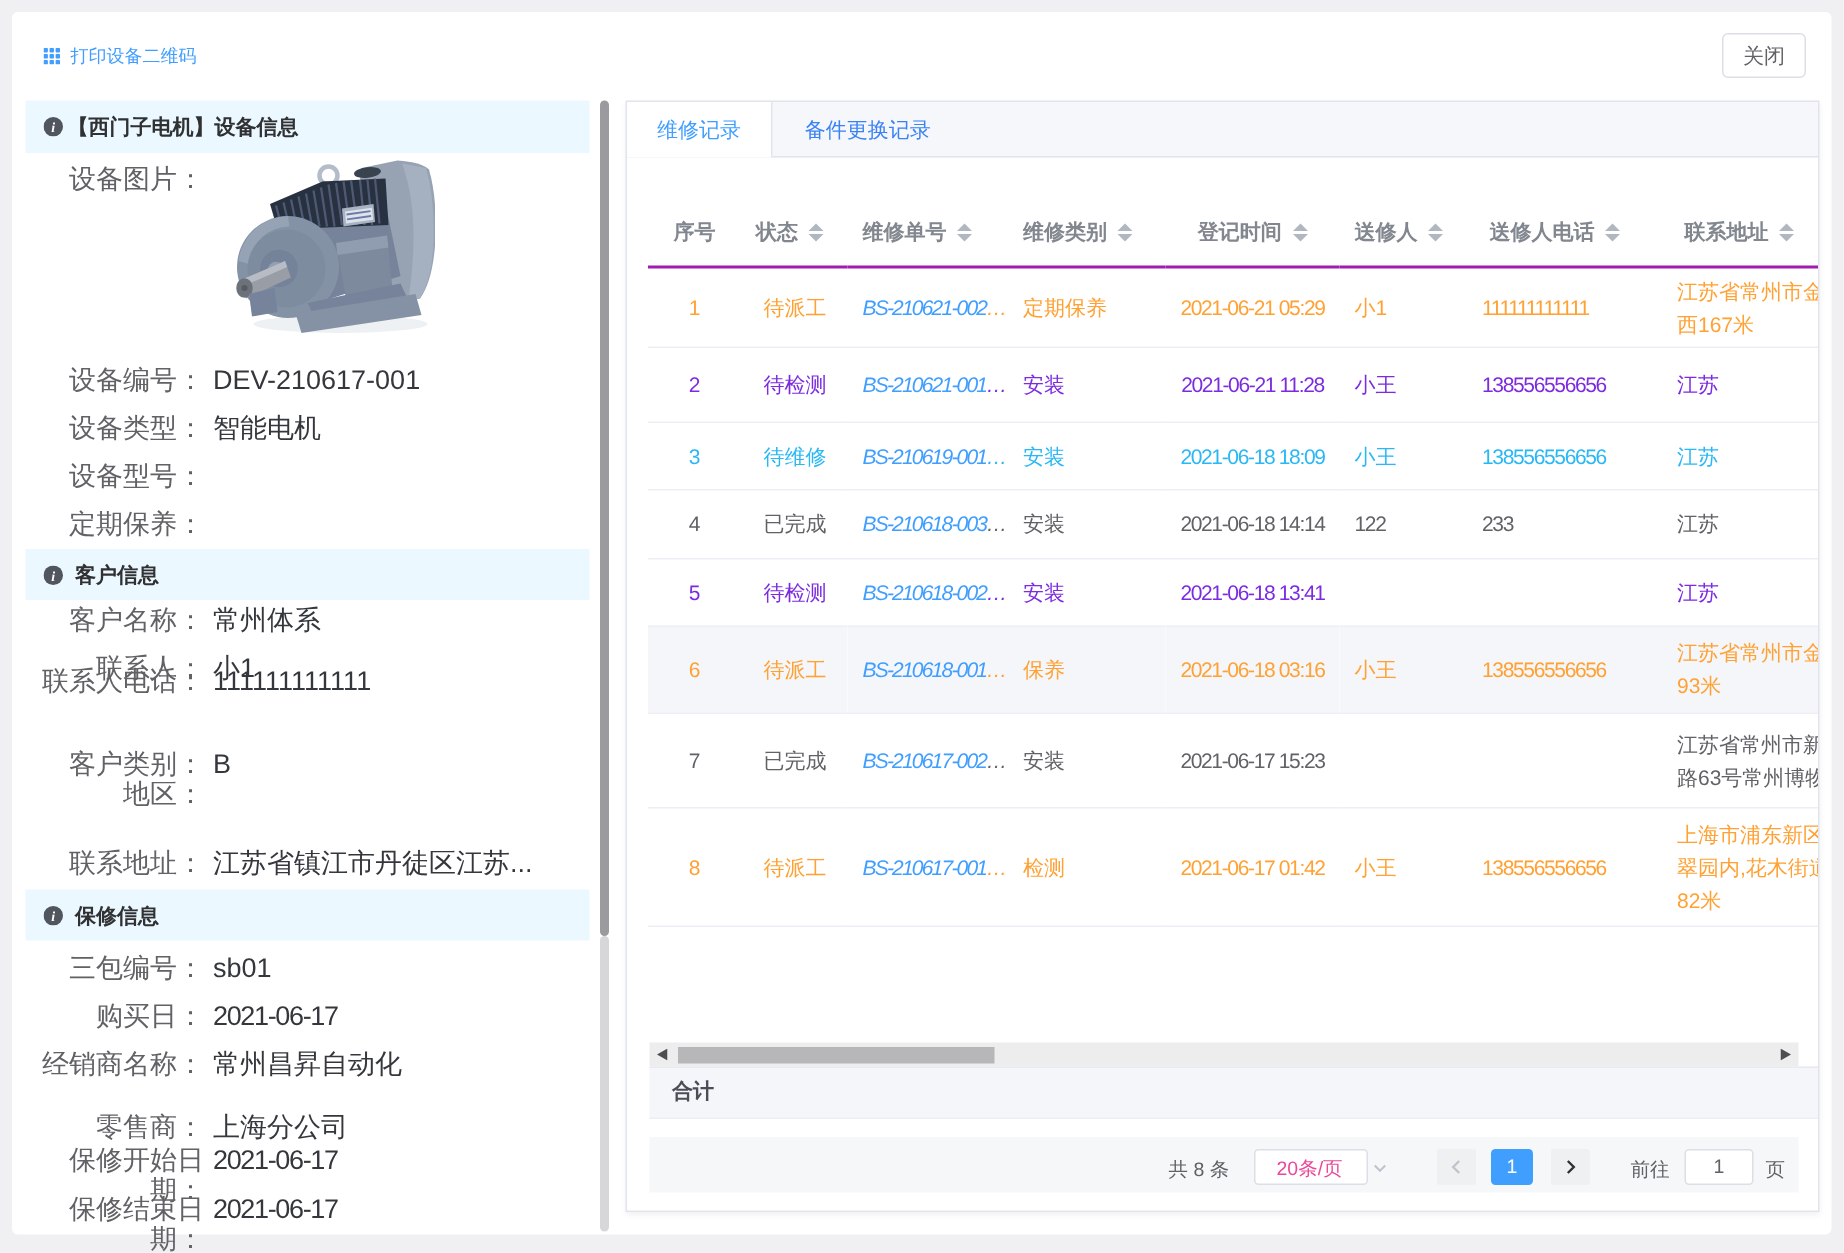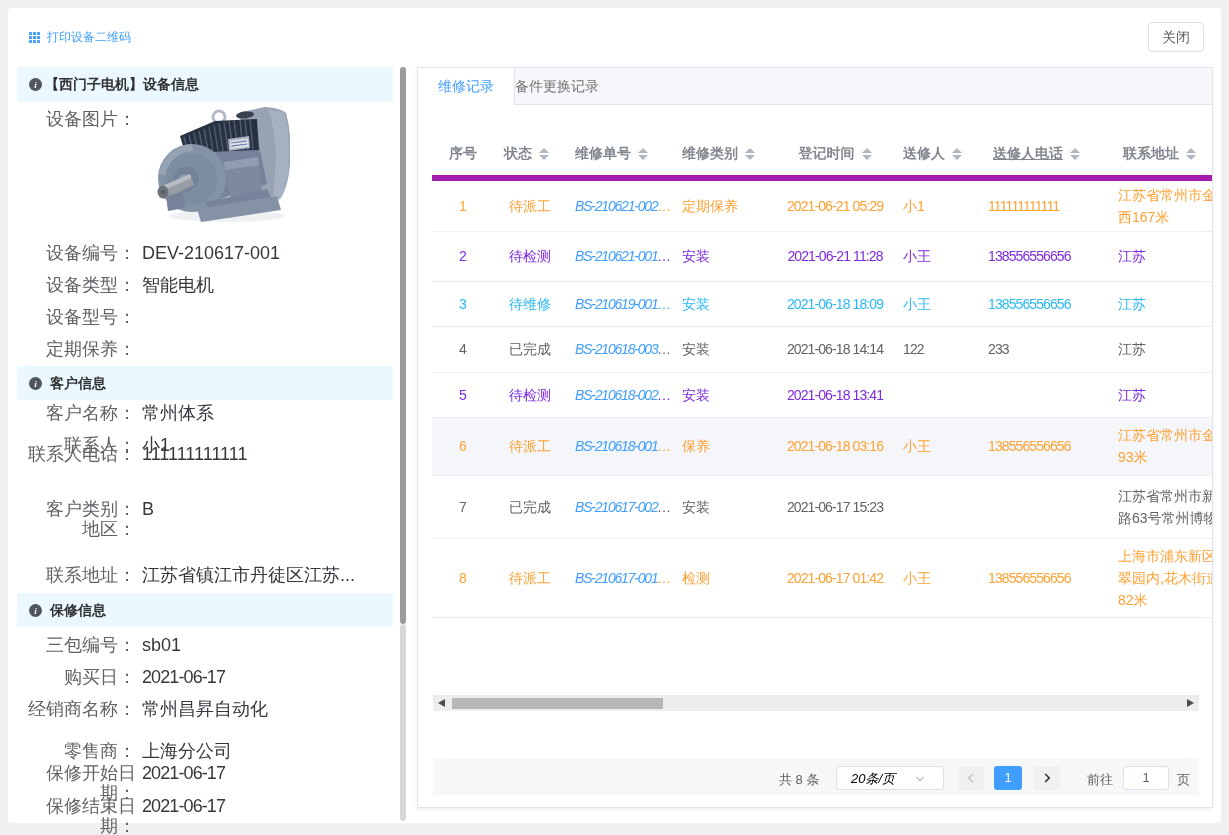--- a/index.html
+++ b/index.html
@@ -16,28 +16,28 @@
 .lrow { position:absolute; left:17px; width:376px; height:20px; font-size:18px; line-height:20px; }
 .lrow .lab { position:absolute; left:0; top:0; width:119px; text-align:right; color:#606266; }
 .lrow .val { position:absolute; left:125px; top:0; color:#34383d; }
 
 #lsb-thumb { position:absolute; left:400px; top:67px; width:6px; height:557px; background:#9b9b9f; border-radius:3px; }
 #lsb-track { position:absolute; left:400px; top:624px; width:6px; height:197px; background:#d7d7d9; border-radius:3px; }
 
 #rpanel { position:absolute; left:417px; top:67px; width:796px; height:741px; border:1px solid #dfe4ed; background:#fff; box-shadow:0 2px 4px rgba(0,0,0,.06); }
 #tabhead { position:absolute; left:0; top:0; width:794px; height:37px; background:#f5f7fa; border-bottom:1px solid #dfe4ed; }
 #tab1 { position:absolute; left:0; top:0; width:97px; height:37px; background:#fff; border-right:1px solid #dfe4ed; color:#409eff; font-size:14px; text-align:center; line-height:37px; }
-#tab2 { position:absolute; left:97px; top:0; width:127px; height:37px; color:#737373; font-size:14px; text-align:left; line-height:37px; }
+#tab2 { position:absolute; left:97px; top:0; width:127px; height:37px; color:#3b82f6; font-size:14px; text-align:center; line-height:37px; }
 
 #tablewrap { position:absolute; left:14px; top:62px; width:780px; height:488px; overflow:hidden; }
 table { border-collapse:collapse; table-layout:fixed; width:858px; font-size:14px; color:#606266; }
 th,td { padding:0 0 0 10px; vertical-align:middle; text-align:left; font-weight:normal; line-height:22px; overflow:hidden; white-space:nowrap; }
 th { color:#82878f; font-weight:bold; height:48px; }
 td { border-bottom:1px solid #ebeef5; }
-tr.hdr th { border-bottom:6px solid #a21caf; }
+tr.hdr th { border-bottom:2px solid #a21caf; }
 tr:not(.hdr) td:nth-child(2) { padding-left:15px;margin-top:20px; }
 td.ctr, th.ctr { text-align:center; padding:0; }
 .o { color:#ffa133; }
 .p { color:#7c2be0; }
 .cy { color:#29b8f5; }
 .lk { color:#409eff;font-style:italic; }
 .num { letter-spacing:-0.9px; }
 .lk { letter-spacing:-1.2px; }
 .addr { white-space:nowrap; line-height:22px; }
 tr.beige td { background:#f4f6f9; }
@@ -210,21 +210,21 @@
           <col style="width:182px">
         </colgroup>
       <tbody>
           <tr class="hdr">
         <th class="ctr">序号</th>
         <th>状态<span class="caret"></span></th>
         <th>维修单号<span class="caret"></span></th>
         <th>维修类别<span class="caret"></span></th>
         <th class="ctr">登记时间<span class="caret"></span></th>
         <th>送修人<span class="caret"></span></th>
-        <th style="padding-left:15px;text-decoration:underline;">送修人电话<span class="caret"></span></th>
+        <th style="padding-left:15px;">送修人电话<span class="caret"></span></th>
         <th style="padding-left:15px;">联系地址<span class="caret"></span></th>
       </tr>
       <tr style="height:53px;">
         <td class="ctr o">1</td>
             <td class="o">待派工</td>
             <td class="lk">BS-210621-002<span class="o">…</span></td>
             <td class="o">定期保养</td>
             <td class="ctr o num">2021-06-21 05:29</td>
             <td class="o">小1</td>
             <td class="o num">111111111111</td>
@@ -305,23 +305,24 @@
   </div>
   <div id="hsb">
     <svg class="abs" style="left:5px;top:4px;" width="7" height="8" viewBox="0 0 7 8">
         <path d="M7,0 L0,4 L7,8 Z" fill="#4e4e52"></path>
       </svg>
     <svg class="abs" style="right:5px;top:4px;" width="7" height="8" viewBox="0 0 7 8">
         <path d="M0,0 L7,4 L0,8 Z" fill="#4e4e52"></path>
       </svg>
     <div class="thumb"></div>
   </div>
+  <div id="sumrow"><span style="margin-left:15px;">合计</span></div>
   <div id="pagrow">
     <span class="abs" style="left:346px;top:13px;">共 8 条</span>
-    <span class="pbox" style="left:403px;width:108px;color:#000000;font-style:italic;">
+    <span class="pbox" style="left:403px;width:76px;color:#ec4899;">
         <span class="abs" style="left:14px;top:3px;">20条/页</span>
         <svg class="abs" style="left:78px;top:7px;" width="10" height="10" viewBox="0 0 10 10">
           <path d="M1.5,3 L5,6.5 L8.5,3" fill="none" stroke="#c0c4cc" stroke-width="1.4"></path>
         </svg>
       </span>
     <span class="pbtn" style="left:525px;"><svg width="10" height="10" viewBox="0 0 10 10" style="margin-top:7px;">
           <path d="M6.8,1 L2.8,5 L6.8,9" fill="none" stroke="#c0c4cc" stroke-width="1.6"></path>
         </svg></span>
     <span class="pbox" style="left:561px;width:28px;background:#409eff;border:none;color:#fff;text-align:center;line-height:24px;top:8px;">1</span>
     <span class="pbtn" style="left:601px;"><svg width="10" height="10" viewBox="0 0 10 10" style="margin-top:7px;">

